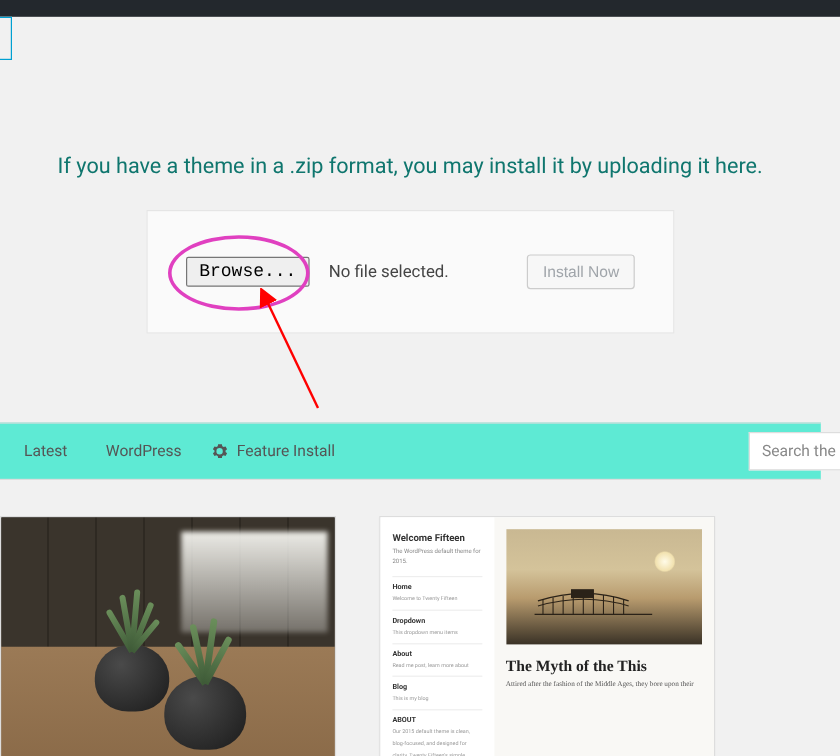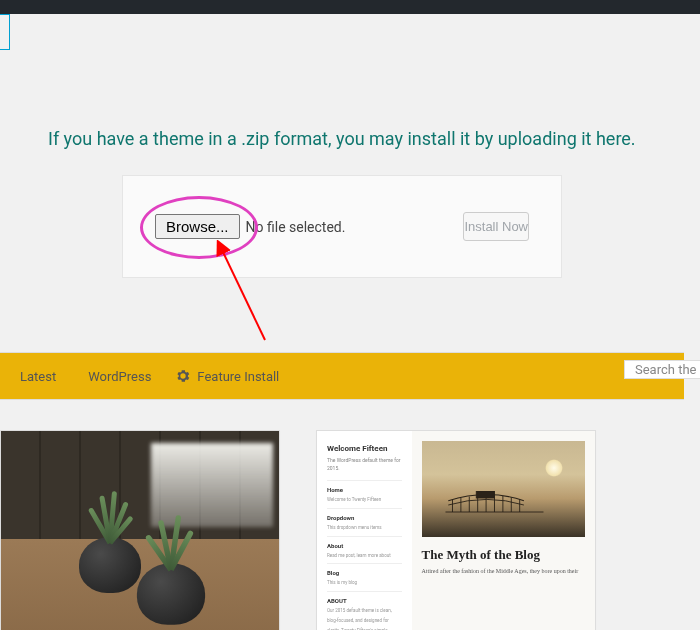--- a/index.html
+++ b/index.html
@@ -1,29 +1,29 @@
 <!DOCTYPE html>
 <html><head>
 <meta charset="utf-8">
 <style>
 * { box-sizing: border-box; margin: 0; padding: 0; }
 body { font-family: -apple-system, "Segoe UI", Roboto, sans-serif; background: #f1f1f1; width: 700px; height: 630px; overflow: hidden; position: relative; }
 .topbar { height: 14px; background: #23282d; width: 100%; }
 .blue-tab { position: absolute; top: 14px; left: 0; width: 10px; height: 36px; border: 1px solid #00a0d2; background: #f1f1f1; border-left: none; }
 .instruction { position: absolute; top: 128px; left: 48px; font-size: 18px; color: #0f766e; }
 .upload-box { position: absolute; top: 175px; left: 122px; width: 440px; height: 103px; border: 1px solid #e5e5e5; background: #fafafa; display: flex; align-items: center; padding: 0 32px; }
-.browse-btn { font-size: 15px; padding: 3px 10px; background: #efefef; border: 1px solid #767676; border-radius: 2px; cursor: pointer; font-family: Liberation Sans, sans-serif; }
-.nofile { font-size: 14px; color: #444; margin-left: 6px; }
-.install-btn { margin-left: auto; font-size: 13px; padding: 6px 0; border: 1px solid #ccc; color: #a0a5aa; background: #f7f7f7; border-radius: 3px; cursor: default; }
+.browse-btn { font-size: 15px; padding: 3px 10px; background: #efefef; border: 1px solid #767676; border-radius: 2px; cursor: pointer; font-family: Liberation Mono, monospace; }
+.nofile { font-size: 14px; color: #444; margin-left: 16px; }
+.install-btn { margin-left: auto; font-size: 13px; padding: 6px 12px; border: 1px solid #ccc; color: #a0a5aa; background: #f7f7f7; border-radius: 3px; cursor: default; }
 .highlight-ellipse { position: absolute; top: 196px; left: 140px; width: 118px; height: 63px; border: 3px solid #e040c0; border-radius: 50%; pointer-events: none; }
 .arrow-svg { position: absolute; top: 240px; left: 210px; pointer-events: none; }
-.filter-bar { position: absolute; top: 352px; left: 0; right: 16px; height: 48px; border-top: 1px solid #ddd; border-bottom: 1px solid #ddd; background: #eab308; display: flex; align-items: center; padding: 3px 4px; font-size: 13px; color: #555; }
+.filter-bar { position: absolute; top: 352px; left: 0; right: 16px; height: 48px; border-top: 1px solid #ddd; border-bottom: 1px solid #ddd; background: #5eead4; display: flex; align-items: center; padding: 3px 4px; font-size: 13px; color: #555; }
 .filter-bar .tab { padding: 0 16px; cursor: pointer; }
 .filter-bar .gear { margin-left: 8px; margin-right: 6px; }
-.search-box { position: absolute; right: 0; top: 360px; width: 76px; height: 19px; border: 1px solid #ddd; border-right: none; background: #fff; display: flex; align-items: center; padding-left: 10px; font-size: 13px; color: #888; }
+.search-box { position: absolute; right: 0; top: 360px; width: 76px; height: 32px; border: 1px solid #ddd; border-right: none; background: #fff; display: flex; align-items: center; padding-left: 10px; font-size: 13px; color: #888; }
 .theme-row { position: absolute; top: 430px; left: 0; display: flex; gap: 36px; }
 .theme-card { width: 280px; height: 210px; border: 1px solid #ddd; background: #fff; box-shadow: 0 1px 1px rgba(0,0,0,0.04); overflow: hidden; }
 .plant-preview { width: 100%; height: 100%; position: relative; background: linear-gradient(180deg,#2a2825 0%,#3a352e 35%,#6b5640 60%,#8a6f52 100%); }
 .plant-wall { position: absolute; top: 0; left: 0; right: 0; height: 52%; background: repeating-linear-gradient(90deg,#3a342c 0 38px,#2e2922 38px 40px); }
 .plant-table { position: absolute; bottom: 0; left: 0; right: 0; height: 48%; background: linear-gradient(180deg,#9b7a56 0%,#8a6a48 100%); }
 .window-light { position: absolute; top: 6%; left: 54%; width: 44%; height: 40%; background: linear-gradient(180deg,rgba(255,255,250,0.9),rgba(255,255,250,0.3)); filter: blur(2px); }
 .pot { position: absolute; width: 62px; height: 56px; background: radial-gradient(circle at 35% 30%,#4a4a4a,#1a1a1a); border-radius: 50% 50% 45% 45%; }
 .pot1 { bottom: 22%; left: 28%; }
 .pot2 { bottom: 8%; left: 50%; transform: scale(1.1); }
 .succ { position: absolute; bottom: 90%; left: 50%; width: 56px; height: 56px; transform: translateX(-50%); }
@@ -119,18 +119,18 @@
         <svg class="tf-pier" viewBox="0 0 140 40">
             <g stroke="#2a2218" stroke-width="1.3" fill="none">
           <line x1="0" y1="30" x2="140" y2="30"></line>
           <path d="M10,30 L10,12 M22,30 L22,10 M34,30 L34,8 M46,30 L46,7 M58,30 L58,6 M70,30 L70,6 M82,30 L82,7 M94,30 L94,9 M106,30 L106,12"></path>
           <path d="M4,14 Q60,-4 112,14" stroke-width="1.6"></path>
           <path d="M4,20 Q60,4 112,20"></path>
           <rect x="44" y="0" width="26" height="10" fill="#2a2218"></rect>
         </g>
           </svg>
       </div>
-      <div class="tf-title">The Myth of the Blog</div>
+      <div class="tf-title">The Myth of the This</div>
       <div class="tf-body">Attired after the fashion of the Middle Ages, they bore upon their</div>
     </div>
   </div>
 
 </div>
 
 </body></html>

